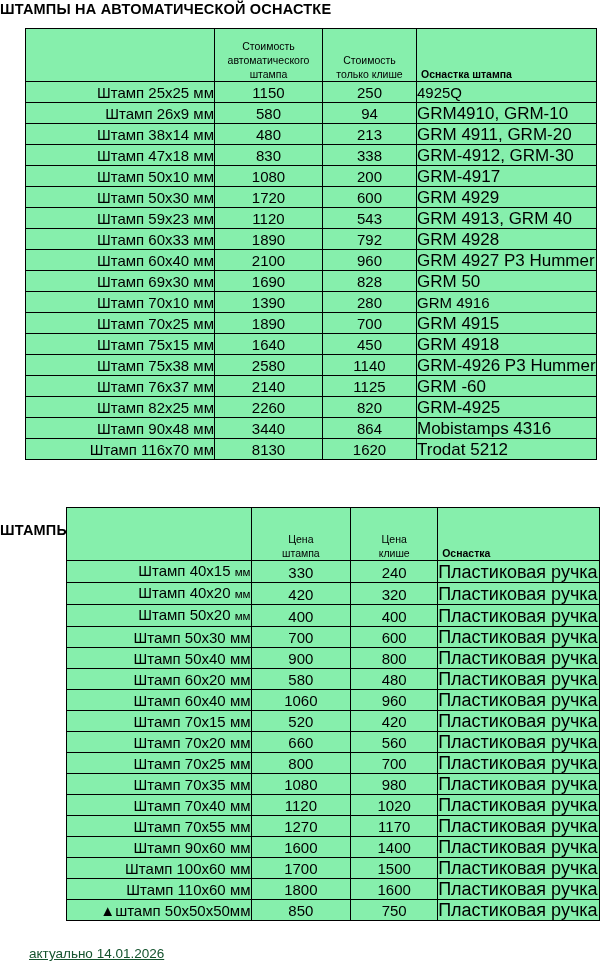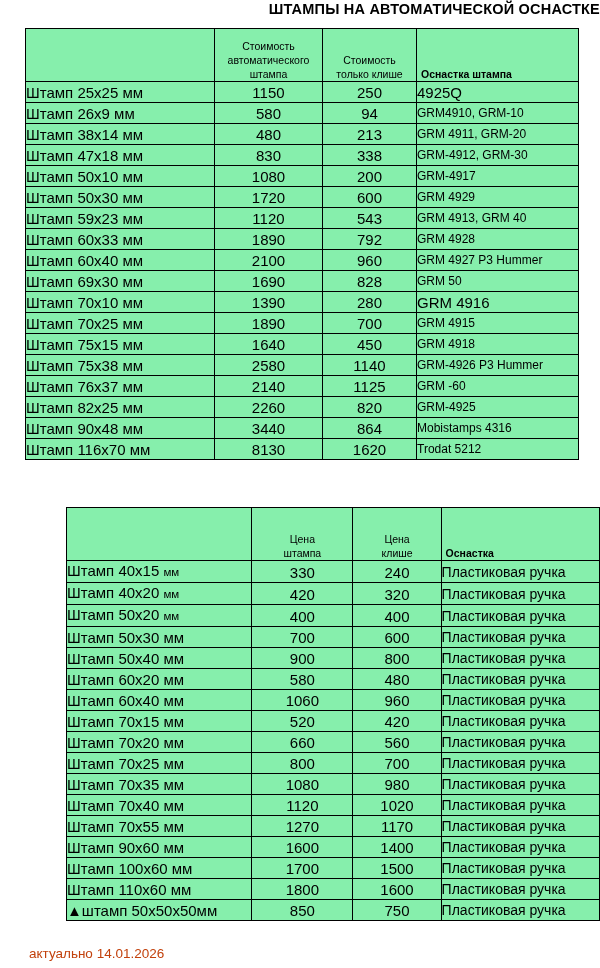--- a/index.html
+++ b/index.html
@@ -17,21 +17,21 @@
   }
 
   .page {
     width: 600px;
     height: 968px;
     position: relative;
     box-sizing: border-box;
   }
 
   .section-title {
-    text-align: right;
+    text-align: left;
     font-weight: bold;
     font-size: 14.5px;
     letter-spacing: 0.2px;
     color: #000;
   }
   #title-auto {
     position: absolute;
     left: 0; right: 0;
     top: 1px;
   }
@@ -79,60 +79,61 @@
   .hdr-cell.left-align {
     text-align: left;
     padding-left: 4px;
     font-weight: bold;
   }
   .hdr-cell.blank { }
 
   
   td.name {
     font-size: 15px;
+    text-align: right;
+    padding-left: 4px;
+    height: 20px;
+    line-height: 19px;
+    white-space: nowrap;
+    vertical-align: middle;
+  }
+  td.num {
+    font-size: 15px;
+    text-align: center;
+    height: 20px;
+    line-height: 19px;
+    vertical-align: middle;
+  }
+  td.eq {
+    font-size: 17px;
     text-align: left;
     padding-left: 4px;
     height: 20px;
     line-height: 19px;
     white-space: nowrap;
     vertical-align: middle;
   }
-  td.num {
-    font-size: 15px;
-    text-align: center;
-    height: 20px;
-    line-height: 19px;
-    vertical-align: middle;
-  }
-  td.eq {
-    font-size: 12px;
-    text-align: left;
-    padding-left: 4px;
-    height: 20px;
-    line-height: 19px;
-    white-space: nowrap;
-    vertical-align: middle;
-  }
   td.eq.big {
     font-size: 15px;
   }
   td.eq.hand {
-    font-size: 14px;
+    font-size: 18px;
   }
   .mm-small { font-size: 11.5px; }
 
   #table-auto   { left: 25px; top: 28px; }
   #table-manual { left: 25px; top: 507px; margin-left: 41px; }
 
   #footer-note {
     position: absolute;
     left: 29px;
     top: 946px;
     font-size: 13.5px;
-    color: #c2410c;
+    color: #14532d;
+    text-decoration: underline;
   }
 </style>
 </head>
 <body>
 
 <div class="page">
 
   <div id="title-auto" class="section-title">ШТАМПЫ НА АВТОМАТИЧЕСКОЙ ОСНАСТКЕ</div>
 
   <table class="price-table" id="table-auto">

